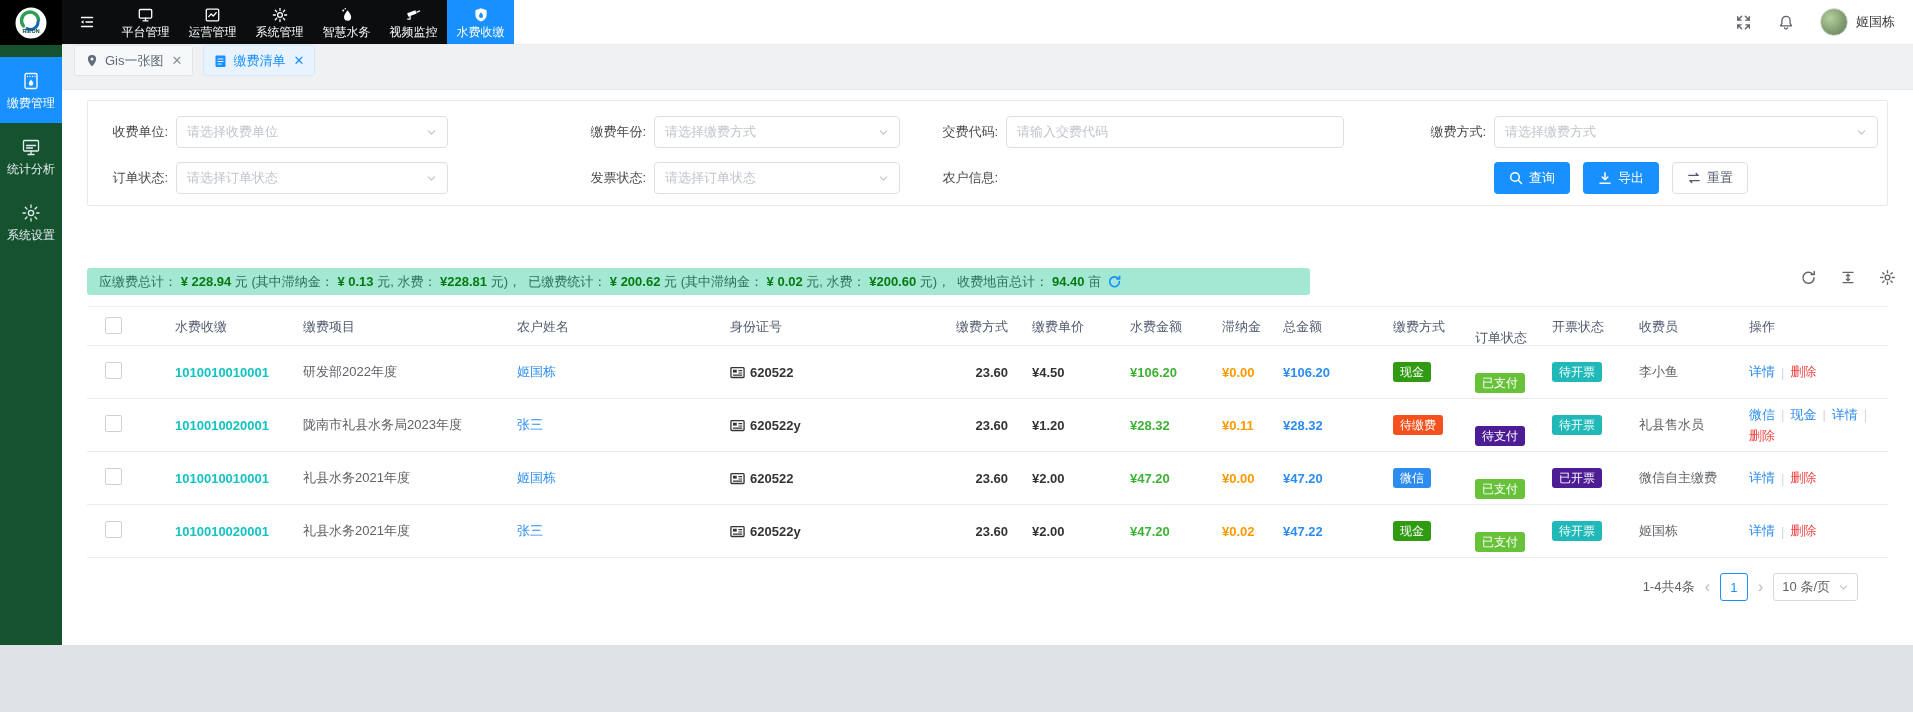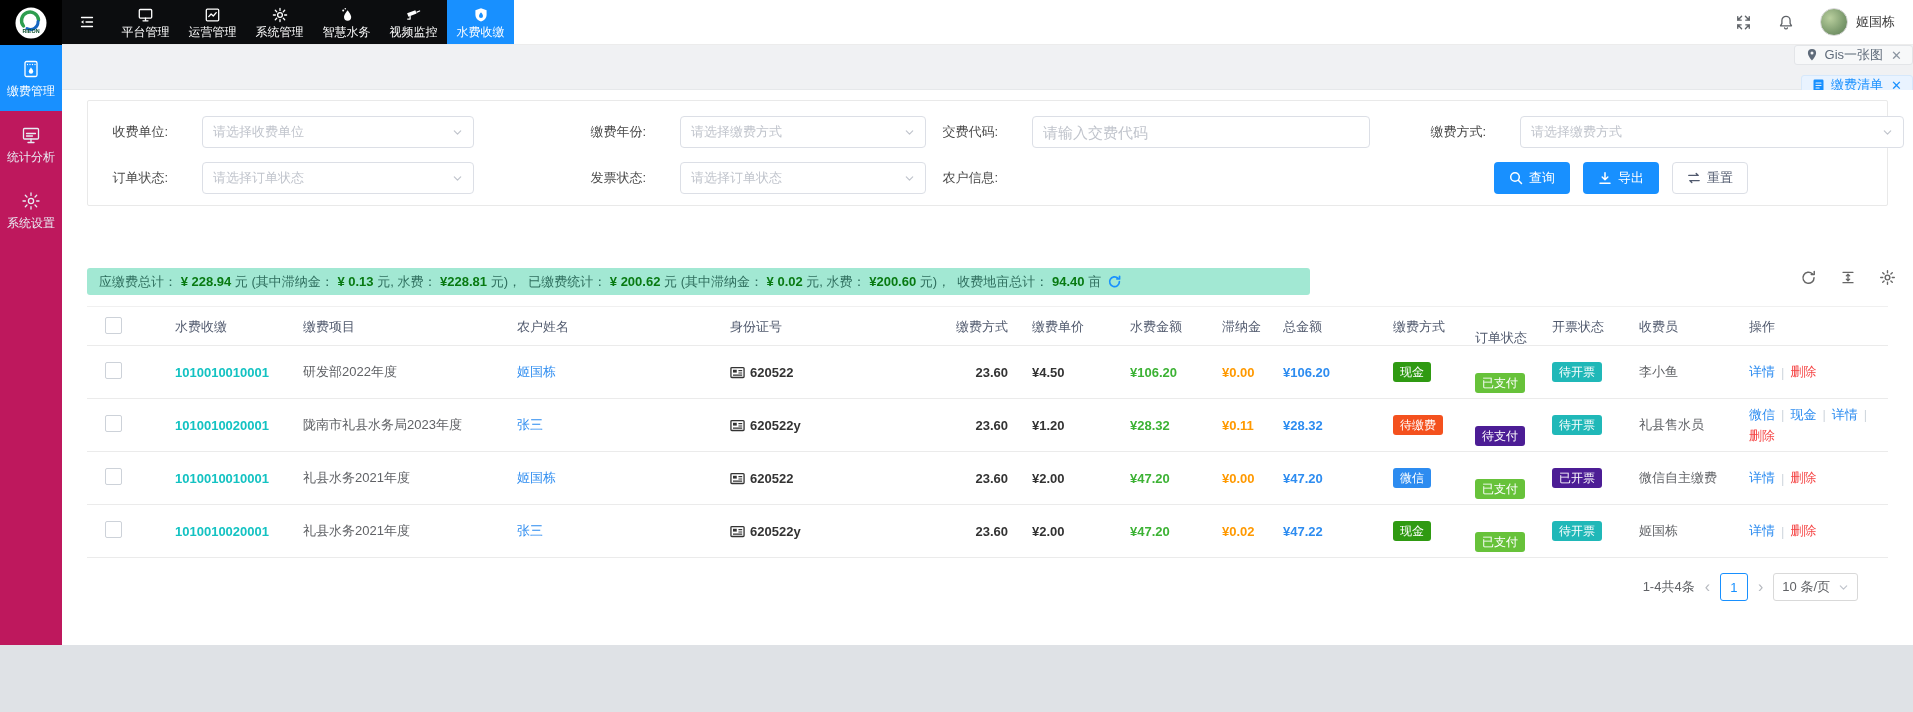--- a/index.html
+++ b/index.html
@@ -14,48 +14,48 @@
   .nav-item{width:67px;display:flex;flex-direction:column;align-items:center;justify-content:center;gap:3px;color:#fff;cursor:pointer;}
   .nav-item .icn{height:16px;display:flex;align-items:center;}
   .nav-item .nav-label{font-size:12px;line-height:12px;}
   .nav-item.active{background:#1890ff;}
   .topbar-right{margin-left:auto;display:flex;align-items:center;gap:26px;padding-right:18px;color:#5f6368;}
   .avatar-wrap{display:flex;align-items:center;gap:8px;}
   .avatar{width:26px;height:26px;border-radius:50%;background:radial-gradient(circle at 35% 35%, #b9cf9e, #7d9b6e 60%, #5c7d57);border:1px solid #d8d8d8;}
   .username{font-size:13px;color:#333;}
 
   
-  .sidebar{position:absolute;left:0;top:45px;width:62px;height:600px;background:#be185d;padding-top:0;box-sizing:border-box;}
+  .sidebar{position:absolute;left:0;top:45px;width:62px;height:600px;background:#14532d;padding-top:12px;box-sizing:border-box;}
   .side-item{height:66px;display:flex;flex-direction:column;align-items:center;justify-content:center;gap:6px;color:#e8edf5;cursor:pointer;}
   .side-item .side-label{font-size:12px;line-height:12px;}
   .side-item.active{background:#1890ff;color:#fff;}
 
   
-  .tabbar{position:absolute;left:62px;top:45px;width:1851px;height:45px;background:#f0f1f3;display:flex;align-items:flex-end;gap:10px;padding-left:12px;box-sizing:border-box;border-bottom:1px solid #e6e8ea;flex-direction:column;}
+  .tabbar{position:absolute;left:62px;top:45px;width:1851px;height:45px;background:#f0f1f3;display:flex;align-items:flex-start;gap:10px;padding-left:12px;box-sizing:border-box;border-bottom:1px solid #e6e8ea;}
   .tab{height:29px;display:flex;align-items:center;gap:6px;padding:0 10px;background:#f7f8f9;border:1px solid #e3e5e8;border-radius:3px;font-size:13px;color:#5f6b7a;cursor:pointer;}
   .tab .tab-close{font-size:13px;color:#8a94a0;margin-left:2px;}
   .tab.active{background:#e9f3ff;border-color:#d6e8fb;color:#1890ff;}
   .tab.active .tab-close{color:#1890ff;}
 
   
   .content{position:absolute;left:62px;top:90px;width:1851px;height:555px;background:#fff;}
 
   
   .filter-card{position:absolute;left:25px;top:10px;width:1801px;height:106px;border:1px solid #e9e9e9;border-radius:2px;background:#fff;box-sizing:border-box;}
   .f-field{position:absolute;height:32px;display:flex;align-items:center;}
   .fr1{top:15px;} .fr2{top:61px;}
   .fc1{left:10px;} .fc2{left:473px;} .fc3{left:830px;} .fc4{left:1318px;}
   .fc1 .f-label{width:70px;} .fc2 .f-label{width:85px;} .fc3 .f-label{width:80px;} .fc4 .f-label{width:80px;}
   .fc1 .f-ctl{width:272px;} .fc2 .f-ctl{width:246px;} .fc3 .f-ctl{width:338px;} .fc4 .f-ctl{width:384px;}
   .f-label{font-size:13px;color:#4a4a4a;text-align:right;margin-right:8px;flex:none;}
-  .f-ctl{height:32px;box-sizing:border-box;margin-left:26px;}
+  .f-ctl{height:32px;box-sizing:border-box;}
   .sel{border:1px solid #dcdfe6;border-radius:4px;display:flex;align-items:center;justify-content:space-between;padding:0 10px;background:#fff;cursor:pointer;}
   .sel .ph{font-size:13px;color:#c0c4cc;}
   .sel .chev{color:#c0c4cc;display:flex;}
-  .inp{border:1px solid #dcdfe6;border-radius:4px;padding:0 10px;font-size:15px;color:#333;font-family:Liberation Sans, sans-serif;outline:none;}
+  .inp{border:1px solid #dcdfe6;border-radius:4px;padding:0 10px;font-size:13px;color:#333;font-family:Liberation Serif, serif;outline:none;}
   .inp::placeholder{color:#c0c4cc;}
   .btn{height:32px;border-radius:4px;display:inline-flex;align-items:center;gap:6px;padding:0 14px;font-size:13px;cursor:pointer;box-sizing:border-box;border:1px solid transparent;}
   .btn.primary{background:#1890ff;color:#fff;}
   .btn.plain{background:#fff;border-color:#dcdfe6;color:#515a6e;}
   .btn-row{display:flex;gap:13px;position:absolute;left:1406px;top:61px;}
 
   
   .summary{position:absolute;left:25px;top:178px;width:1223px;height:27px;background:#a2e8d3;border-radius:3px;display:flex;align-items:center;padding:0 12px;box-sizing:border-box;font-size:13px;white-space:pre;}
   .summary .s-label{color:#2f6e5e;}
   .summary .s-value{color:#087a12;font-weight:bold;}

